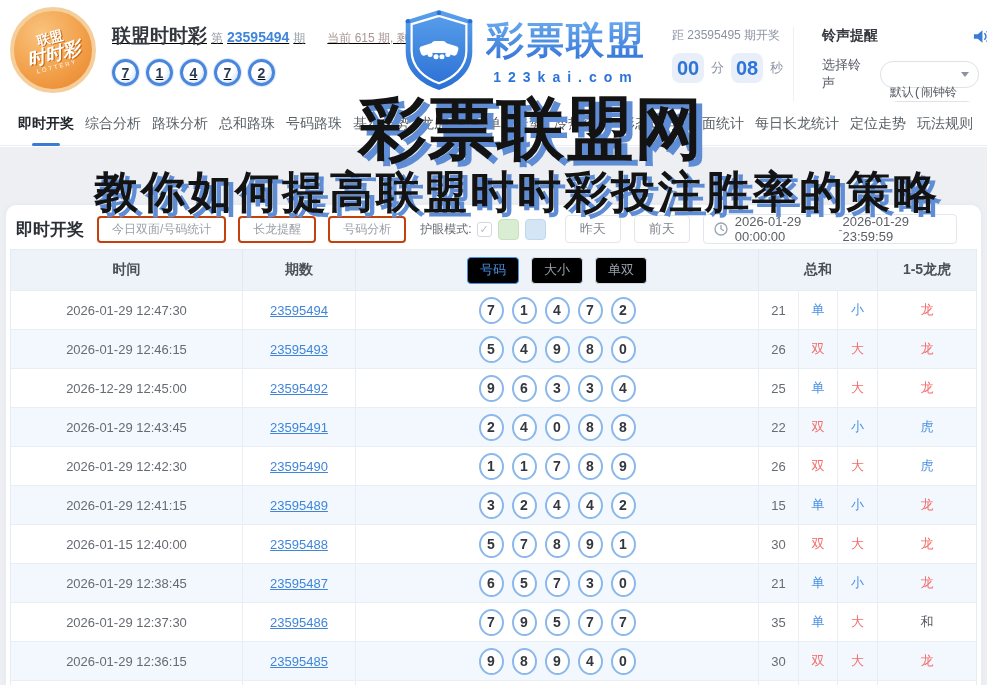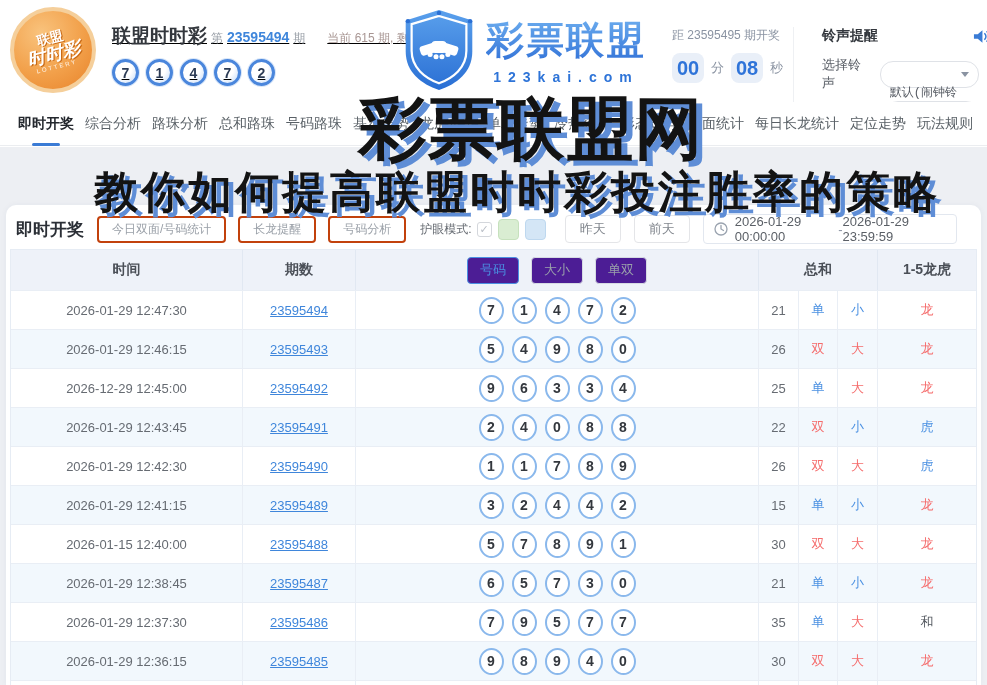--- a/index.html
+++ b/index.html
@@ -94,21 +94,21 @@
     cursor:pointer; }
   .date-range .sep { flex:1; text-align:center; color:#8a93a2; }
   .clock-svg { margin-right:7px; flex:none; }
 
   
   .lottery-table { margin:0 4px; border:1px solid #e6ecf4; border-bottom:none; }
   .thead { display:grid; grid-template-columns:232px 113px 403px 119px 98px; height:40px; background:#eef2f9; }
   .th { display:flex; align-items:center; justify-content:center; font-size:14px; font-weight:700;
     color:#4a4f57; border-right:1px solid #e1e8f2; }
   .th:last-child { border-right:none; }
-  .toggle-btn { width:52px; height:27px; border:1px solid #d6dbe3; border-radius:4px; background:#4c1d95;
+  .toggle-btn { width:52px; height:27px; border:1px solid #d6dbe3; border-radius:4px; background:#000000;
     color:#9aa1ab; font-size:13px; font-weight:400; display:flex; align-items:center; justify-content:center;
     margin:0 6px; cursor:pointer; }
   .toggle-btn.active { border-color:#4a90e2; color:#4a90e2; }
   .tr { display:grid; grid-template-columns:232px 113px 403px 40px 39px 40px 98px; height:39px;
     border-top:1px solid #e9eef5; background:#fff; }
   .tr:nth-child(even) { background:#f2f8fd; }
   .td { display:flex; align-items:center; justify-content:center; font-size:13px; color:#666b72;
     border-right:1px solid #e9eef5; }
   .td.td-last { border-right:none; }
   .period-link { color:#3f86db; text-decoration:underline; cursor:pointer; }

